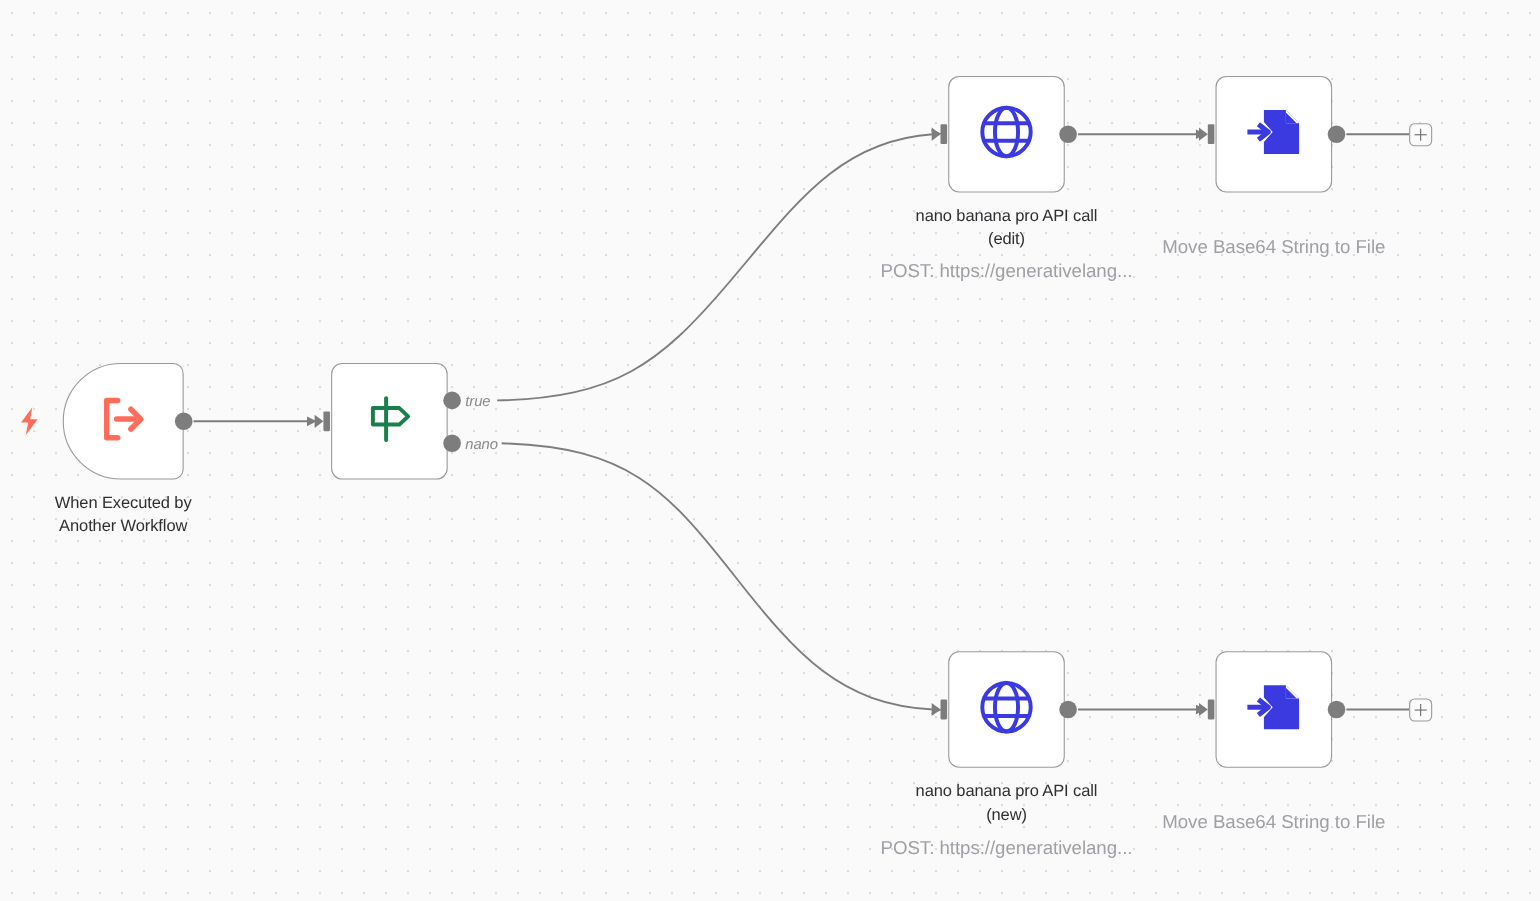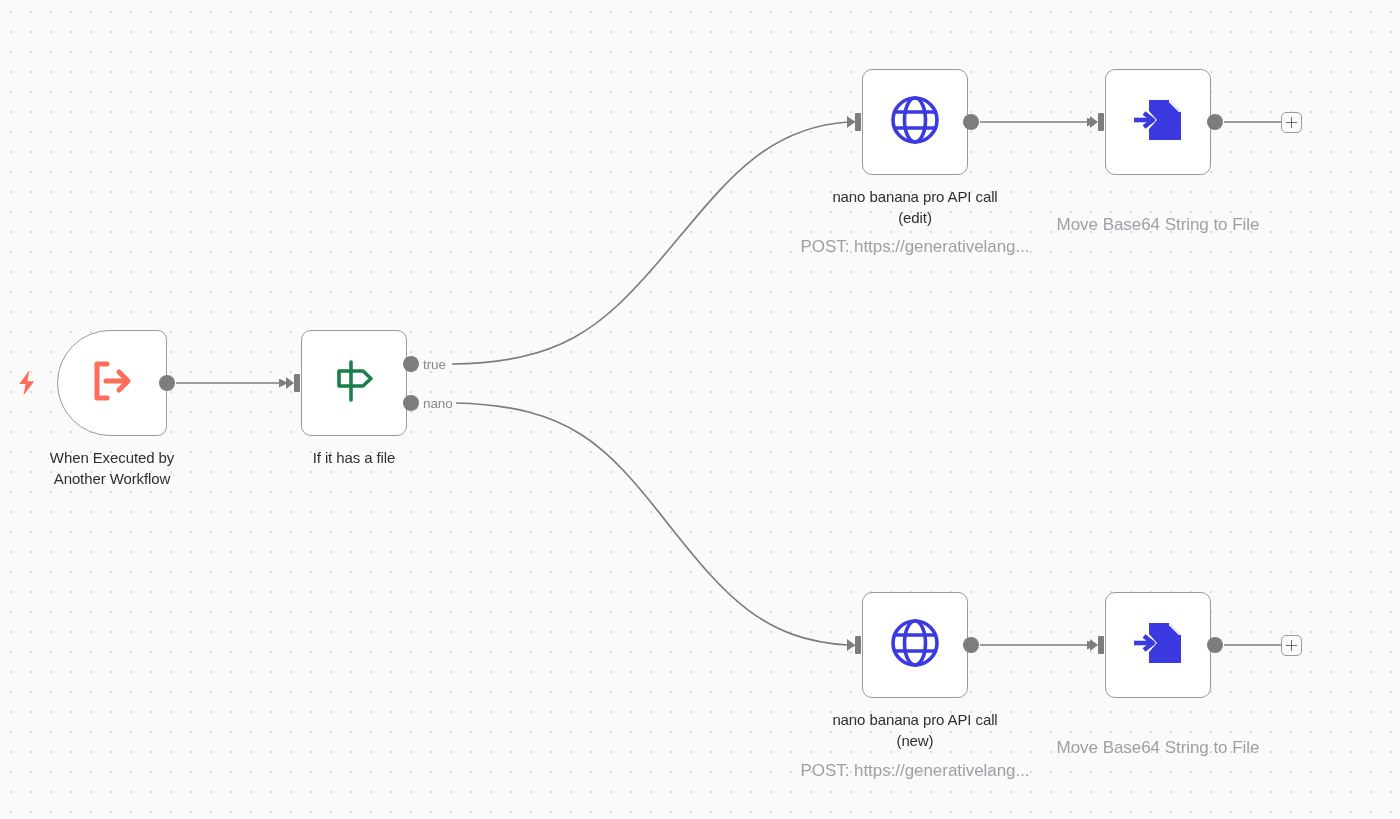--- a/index.html
+++ b/index.html
@@ -88,20 +88,21 @@
     border-radius: 1px;
   }
 
   
   .branch-label {
     position: absolute;
     font-size: 13.5px;
     color: #8a8a8e;
     z-index: 6;
     letter-spacing: -0.1px;
+    font-style: italic;
   }
 
   
   .plus-endpoint {
     position: absolute;
     width: 21px; height: 21px;
     border: 1.6px solid #9a9a9a;
     border-radius: 5px;
     background: #fbfbfb;
     z-index: 6;
@@ -175,21 +176,20 @@
     </span>
   </div>
   <span class="port-in" style="left:286px; top:374px;">
     <span class="tri"></span>
     <span class="bar"></span>
   </span>
   <span class="port-out" style="left:403px; top:356px;"></span>
   <span class="port-out" style="left:403px; top:395px;"></span>
   <span class="branch-label" style="left:423px; top:357px;">true</span>
   <span class="branch-label" style="left:423px; top:396px;">nano</span>
-  <div class="node-label" style="left:224px; top:447px; width:260px;">If it has a file</div>
 
   <div class="node" style="left:862px; top:69px; width:106px; height:106px;">
     <span class="node-icon">
       <svg width="54" height="54" viewBox="0 0 54 54" xmlns="http://www.w3.org/2000/svg">
         <circle cx="27" cy="27" r="22" fill="none" stroke="#3a3ae0" stroke-width="3.6"></circle>
         <ellipse cx="27" cy="27" rx="10.5" ry="22" fill="none" stroke="#3a3ae0" stroke-width="3.6"></ellipse>
         <line x1="5.6" y1="19" x2="48.4" y2="19" stroke="#3a3ae0" stroke-width="3.6"></line>
         <line x1="5.6" y1="35" x2="48.4" y2="35" stroke="#3a3ae0" stroke-width="3.6"></line>
       </svg>
     </span>

